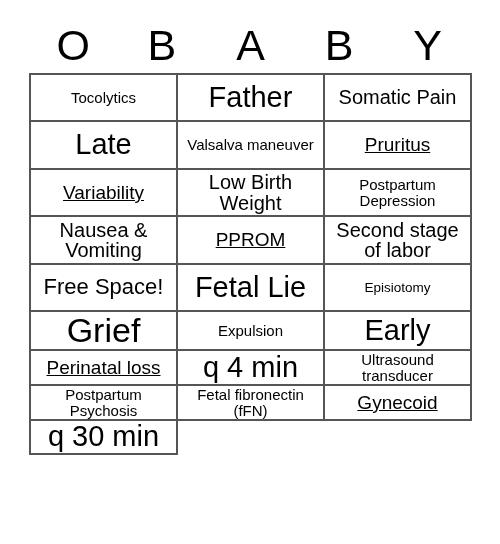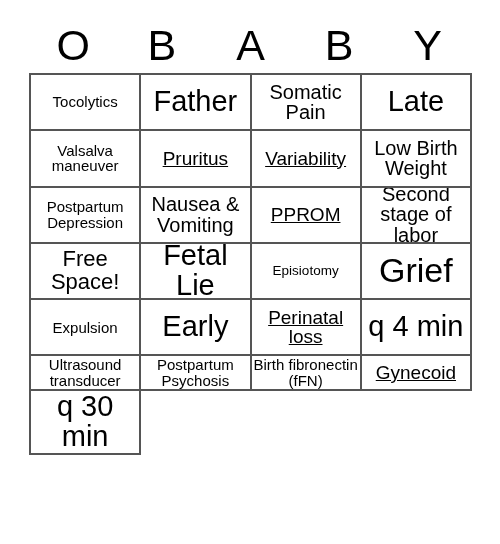--- a/index.html
+++ b/index.html
@@ -49,21 +49,21 @@
   .grid {
     position: absolute;
     left: 29px;
     top: 73px;
     width: 443px;
     height: 382px;
     box-sizing: border-box;
     border-top: 2px solid #555555;
     border-left: 2px solid #555555;
     display: grid;
-    grid-template-columns: repeat(4, 1fr);
+    grid-template-columns: repeat(3, 1fr);
     grid-template-rows: repeat(5, 1fr);
   }
   .cell {
     box-sizing: border-box;
     border-right: 2px solid #555555;
     border-bottom: 2px solid #555555;
     display: flex;
     align-items: center;
     justify-content: center;
     text-align: center;
@@ -166,21 +166,21 @@
         <span class="cell-text fs-2xl">q 4 min</span>
       </div>
 
     <div class="cell">
         <span class="cell-text fs-sm">Ultrasound transducer</span>
       </div>
     <div class="cell">
         <span class="cell-text fs-sm">Postpartum Psychosis</span>
       </div>
     <div class="cell">
-        <span class="cell-text fs-sm">Birth fibronectin (fFN)</span>
+        <span class="cell-text fs-sm">Fetal fibronectin (fFN)</span>
       </div>
     <div class="cell">
         <span class="cell-text fs-md">Gynecoid</span>
       </div>
     <div class="cell">
         <span class="cell-text fs-2xl">q 30 min</span>
       </div>
 
   </div>
 </div>

